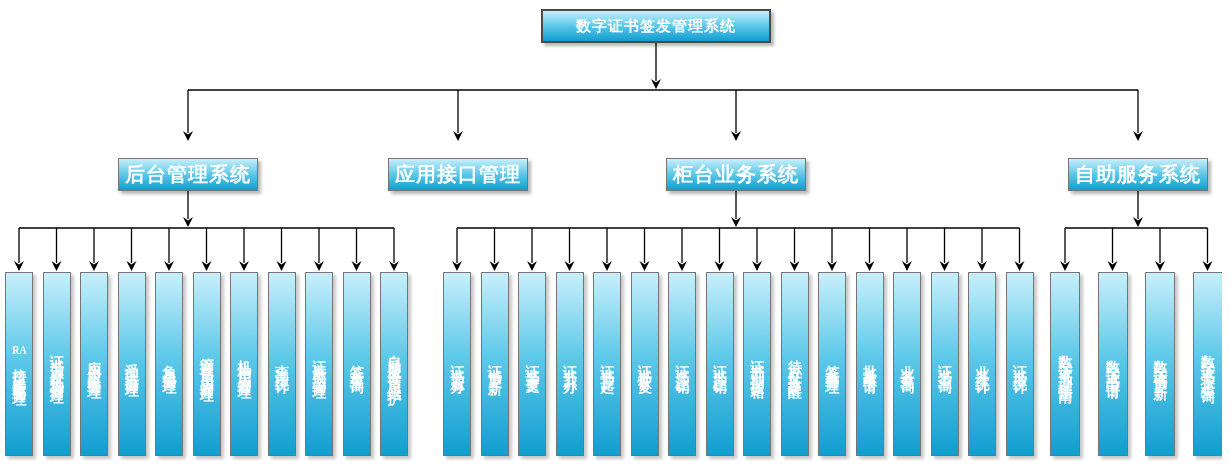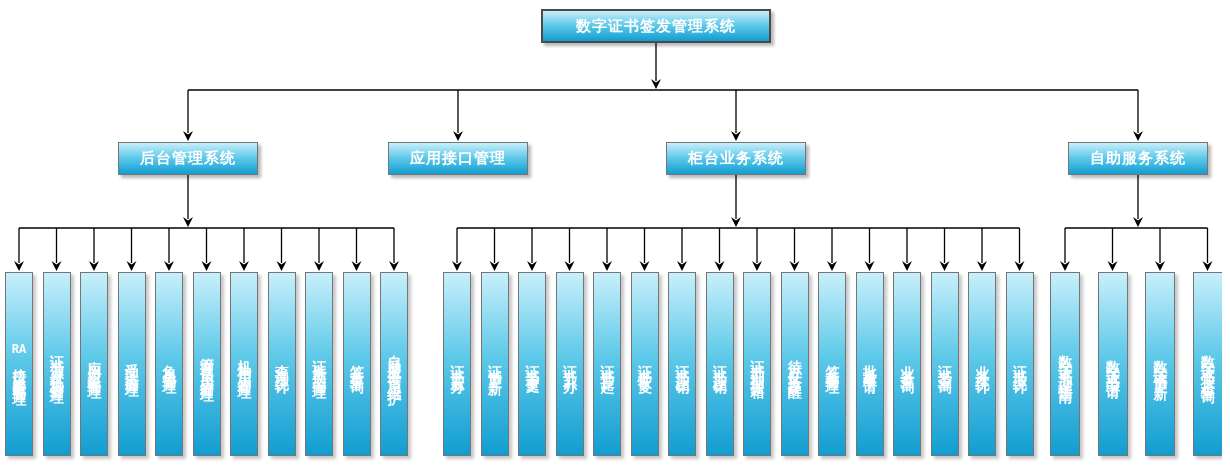--- a/index.html
+++ b/index.html
@@ -1,32 +1,32 @@
 <!DOCTYPE html>
 <html style="--grad-top: #c8effb; --grad-mid: #5ec9e9; --grad-bottom: #129dd1; --border: #757575; --root-border: #4a4a4a; --text: #ffffff; --bg: #ffffff;"><head>
 <meta charset="utf-8">
 <style>
   html,body{margin:0;padding:0;background:#fff;}
   #canvas{
     position:relative;width:1222px;height:468px;overflow:hidden;
     background:var(--bg,#fff);
-    font-family:Liberation Mono, monospace;
+    font-family:Liberation Serif, serif;
   }
   #connectors{position:absolute;left:0;top:0;width:1230px;height:468px;pointer-events:none;}
   .hbox{
     position:absolute;display:flex;align-items:center;justify-content:center;
     color:var(--text,#fff);font-weight:bold;letter-spacing:1px;
     background:linear-gradient(180deg,var(--grad-top) 0%,var(--grad-mid) 48%,var(--grad-bottom) 100%);
     border:1px solid var(--border,#757575);
     box-shadow:3px 3px 3px rgba(0,0,0,0.28);
     box-sizing:border-box;white-space:nowrap;
   }
   .root{width:230px;height:34px;left:541px;top:9px;font-size:15px;
     border:2px solid var(--root-border,#4a4a4a);}
-  .branch{width:140px;height:33px;top:142px;font-size:15px;}
+  .branch{width:140px;height:33px;top:158px;font-size:20px;}
   .vbox{
     position:absolute;top:272px;height:184px;box-sizing:border-box;
     display:flex;align-items:center;justify-content:center;
     writing-mode:vertical-rl;text-orientation:upright;
     color:var(--text,#fff);font-weight:bold;font-size:14px;letter-spacing:5px;
     background:linear-gradient(180deg,var(--grad-top) 0%,var(--grad-mid) 46%,var(--grad-bottom) 100%);
     border:1px solid var(--border,#757575);
     box-shadow:3px 3px 3px rgba(0,0,0,0.22);
     overflow:hidden;
   }

